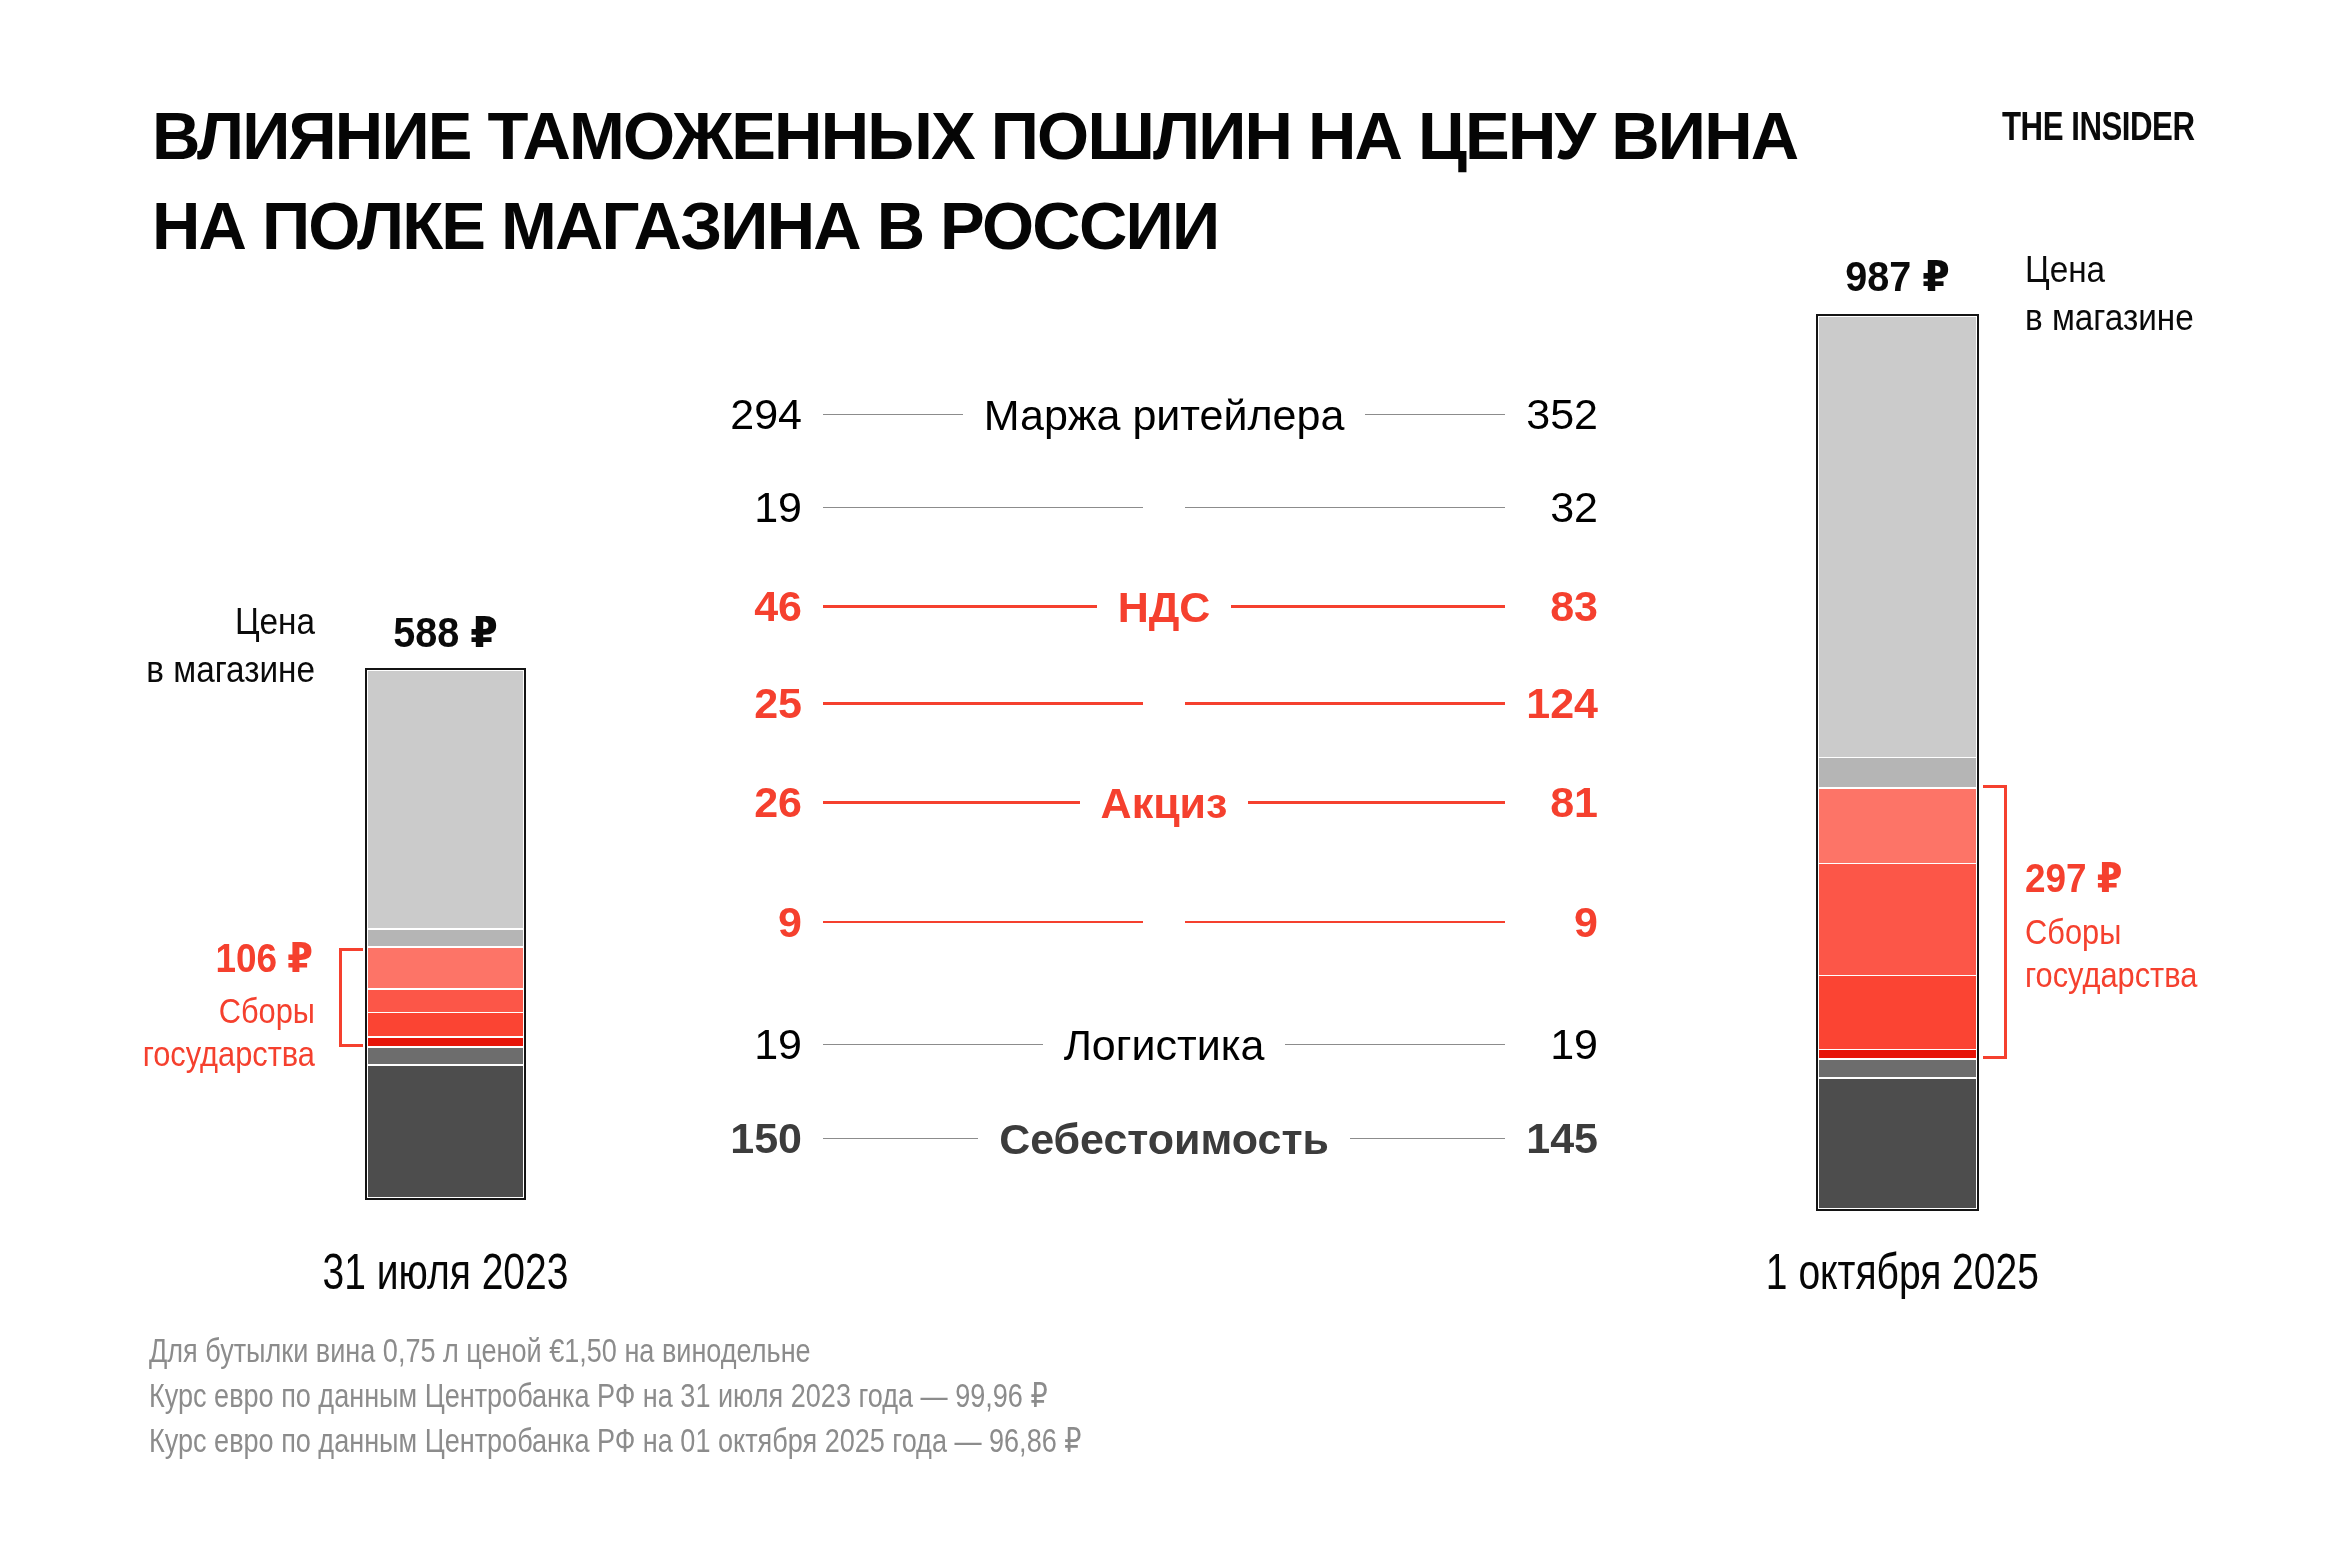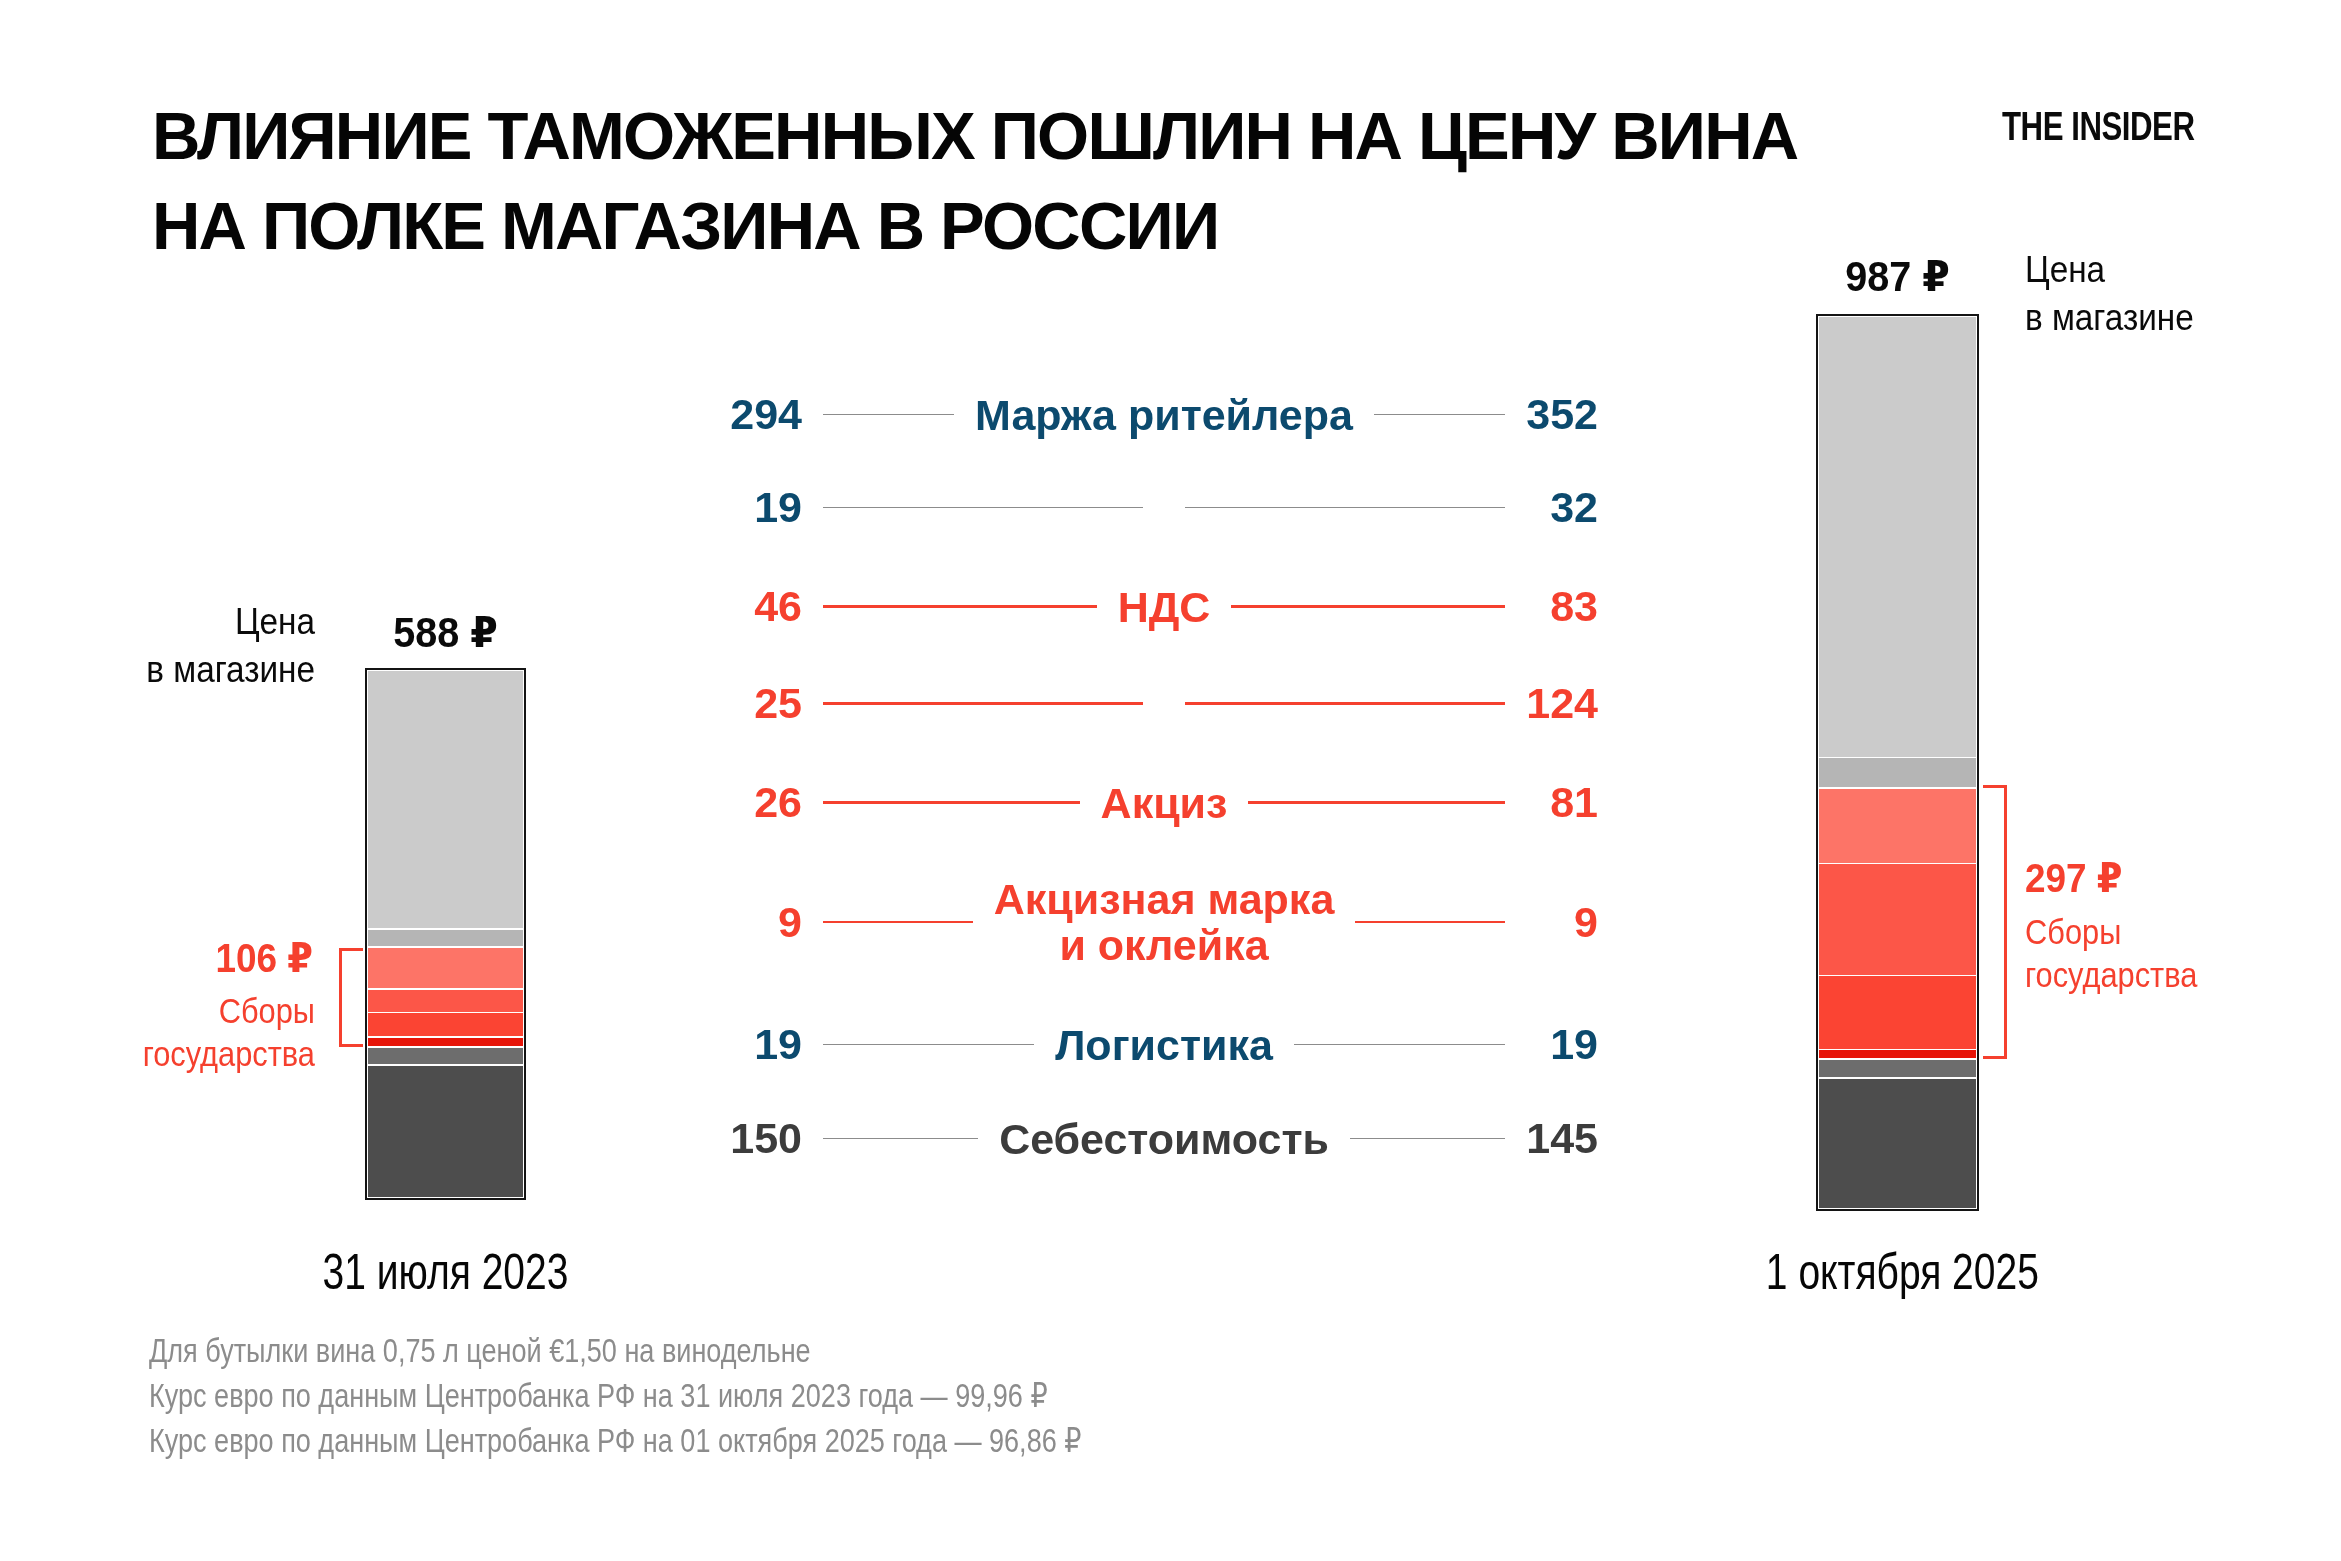--- a/index.html
+++ b/index.html
@@ -46,21 +46,21 @@
     border-left:3px solid #f5402e;border-top:3px solid #f5402e;border-bottom:3px solid #f5402e;}
   .bracket-right{left:1983px;top:785px;height:274px;
     border-right:3px solid #f5402e;border-top:3px solid #f5402e;border-bottom:3px solid #f5402e;}
   
   .crow{position:absolute;left:723px;width:875px;height:67px;
         display:flex;align-items:center;font-size:43px;}
   .crow .val{flex:0 0 79px;text-align:right;white-space:nowrap;}
   .crow .val.r{flex:0 0 72px;}
   .crow .rule{flex:1 1 0;height:1.8px;background:#8c8c8c;margin:0 21px;}
   .crow .lbl{flex:0 0 auto;text-align:center;white-space:pre-line;line-height:46px;}
-  .crow.gray{color:#0c4a6e;font-weight:700;}
+  .crow.gray{color:#000000;font-weight:400;}
   .crow.red{color:#f5402e;font-weight:700;}
   .crow.red .rule{background:#f5402e;height:2.4px;}
   .crow.dark{color:#3c3c3c;font-weight:700;}
   .crow.tall{height:122px;}
   
   .footnotes{left:149px;top:1328px;font-size:33px;line-height:45px;color:#8c8c8c;
              transform:scaleX(0.82);transform-origin:left top;white-space:nowrap;}
 </style>
 </head>
 <body>
@@ -136,22 +136,20 @@
 <div class="crow red" style="top:769px">
   <span class="val l">26</span>
   <span class="rule"></span>
   <span class="lbl">Акциз</span>
   <span class="rule"></span>
   <span class="val r">81</span>
 </div>
 <div class="crow tall red" style="top:861px">
   <span class="val l">9</span>
   <span class="rule"></span>
-  <span class="lbl">Акцизная марка
-и оклейка</span>
   <span class="rule"></span>
   <span class="val r">9</span>
 </div>
 <div class="crow gray" style="top:1011px">
   <span class="val l">19</span>
   <span class="rule"></span>
   <span class="lbl">Логистика</span>
   <span class="rule"></span>
   <span class="val r">19</span>
 </div>

